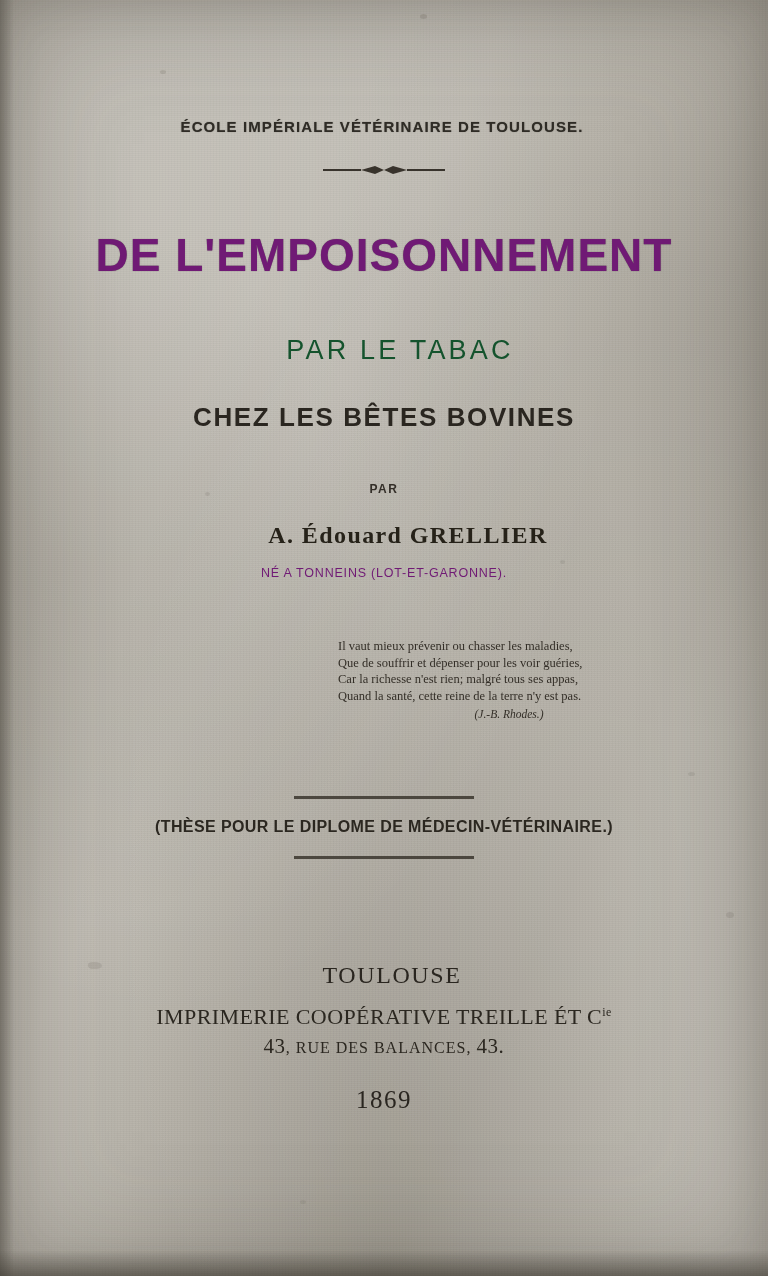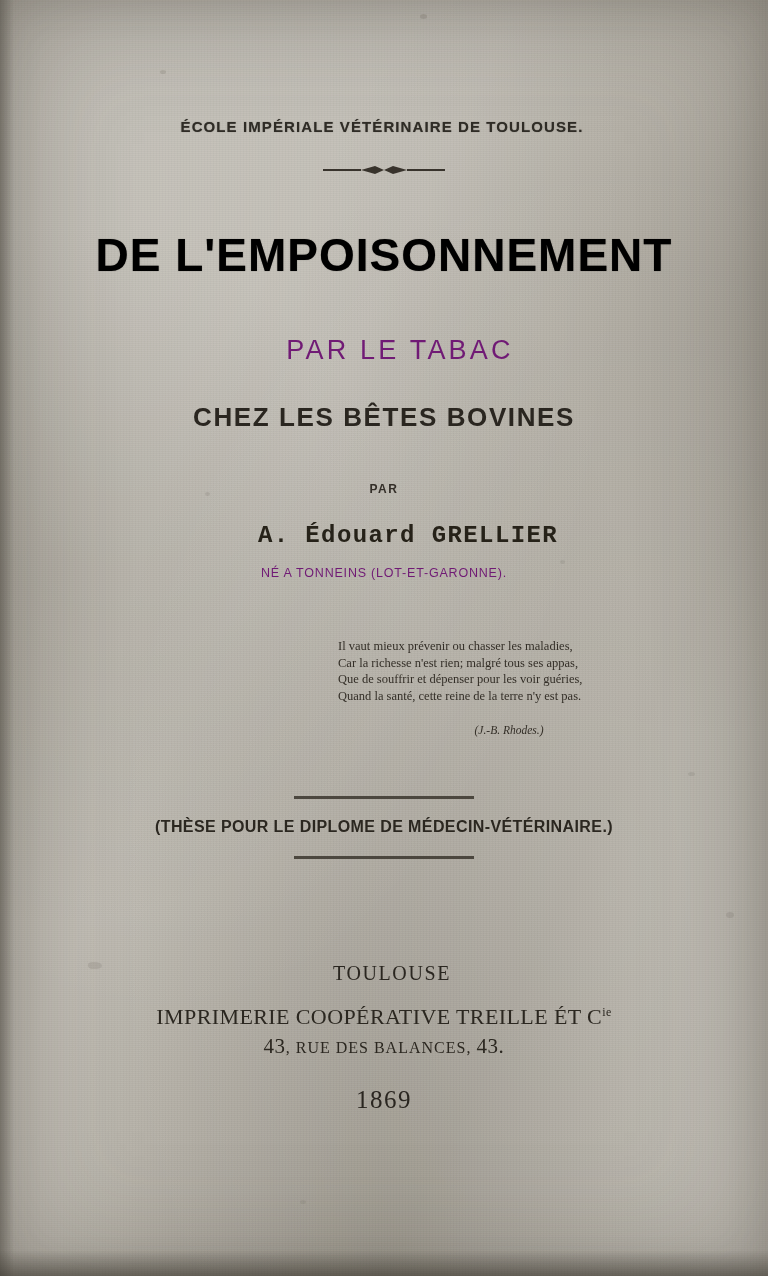--- a/index.html
+++ b/index.html
@@ -83,31 +83,31 @@
     width: 122px; height: 14px;
   }
 
   .title {
     position: absolute;
     top: 228px; left: 0; right: 0;
     font-family: "Liberation Sans", sans-serif;
     font-weight: bold;
     font-size: 46px;
     letter-spacing: 1px;
-    color: #000000;
+    color: #701a75;
     text-shadow: 0 0 1px rgba(30,26,22,0.55);
   }
 
   .subtitle1 {
     position: absolute;
     top: 335px; left: 0; right: 0;
     font-family: "Liberation Sans", sans-serif;
     font-size: 27px;
     letter-spacing: 3.2px;
-    color: #701a75;
+    color: #14532d;
     padding-left: 32px;
   }
 
   .subtitle2 {
     position: absolute;
     top: 402px; left: 0; right: 0;
     font-family: "Liberation Sans", sans-serif;
     font-weight: bold;
     font-size: 26px;
     letter-spacing: 1.6px;
@@ -120,21 +120,21 @@
     font-family: "Liberation Sans", sans-serif;
     font-weight: bold;
     font-size: 12px;
     letter-spacing: 1.6px;
     color: #342f29;
   }
 
   .author {
     position: absolute;
     top: 522px; left: 0; right: 0;
-    font-family: Liberation Mono, monospace;
+    font-family: Liberation Serif, serif;
     font-weight: bold;
     font-size: 24px;
     letter-spacing: 1.4px;
     color: #262219;
     padding-left: 48px;
   }
 
   .birth {
     position: absolute;
     top: 566px; left: 0; right: 0;
@@ -153,21 +153,21 @@
     font-family: "Liberation Serif", serif;
     font-size: 12.5px;
     line-height: 16.5px;
     color: #332e27;
   }
   .epigraph .src {
     display: block;
     text-align: center;
     font-style: italic;
     font-size: 11.5px;
-    margin-top: 18px;
+    margin-top: 2px;
     padding-right: 18px;
   }
 
   .rule-thin-top {
     position: absolute;
     top: 796px; left: 50%;
     transform: translateX(-50%);
     width: 180px; height: 3px;
     background: #3a352d;
     opacity: .85;
@@ -188,21 +188,21 @@
     transform: translateX(-50%);
     width: 180px; height: 3px;
     background: #3a352d;
     opacity: .85;
   }
 
   .city {
     position: absolute;
     top: 962px; left: 16px; right: 0;
     font-family: "Liberation Serif", serif;
-    font-size: 20px;
+    font-size: 24px;
     letter-spacing: 1.6px;
     color: #2a2620;
   }
   .printer {
     position: absolute;
     top: 1004px; left: 0; right: 0;
     font-family: "Liberation Serif", serif;
     font-size: 22px;
     letter-spacing: 0.4px;
     color: #2b2720;
@@ -267,22 +267,22 @@
   <div class="subtitle2">CHEZ LES BÊTES BOVINES</div>
 
   <div class="by">PAR</div>
 
   <div class="author">A. Édouard GRELLIER</div>
 
   <div class="birth">NÉ A TONNEINS (LOT-ET-GARONNE).</div>
 
   <div class="epigraph">
     <div>Il vaut mieux prévenir ou chasser les maladies,</div>
+    <div>Que de souffrir et dépenser pour les voir guéries,</div>
     <div>Car la richesse n'est rien; malgré tous ses appas,</div>
-    <div>Que de souffrir et dépenser pour les voir guéries,</div>
     <div>Quand la santé, cette reine de la terre n'y est pas.</div>
     <span class="src">(J.-B. Rhodes.)</span>
   </div>
 
   <div class="rule-thin-top"></div>
   <div class="thesis">(THÈSE POUR LE DIPLOME DE MÉDECIN-VÉTÉRINAIRE.)</div>
   <div class="rule-thin-bottom"></div>
 
   <div class="city">TOULOUSE</div>
 

